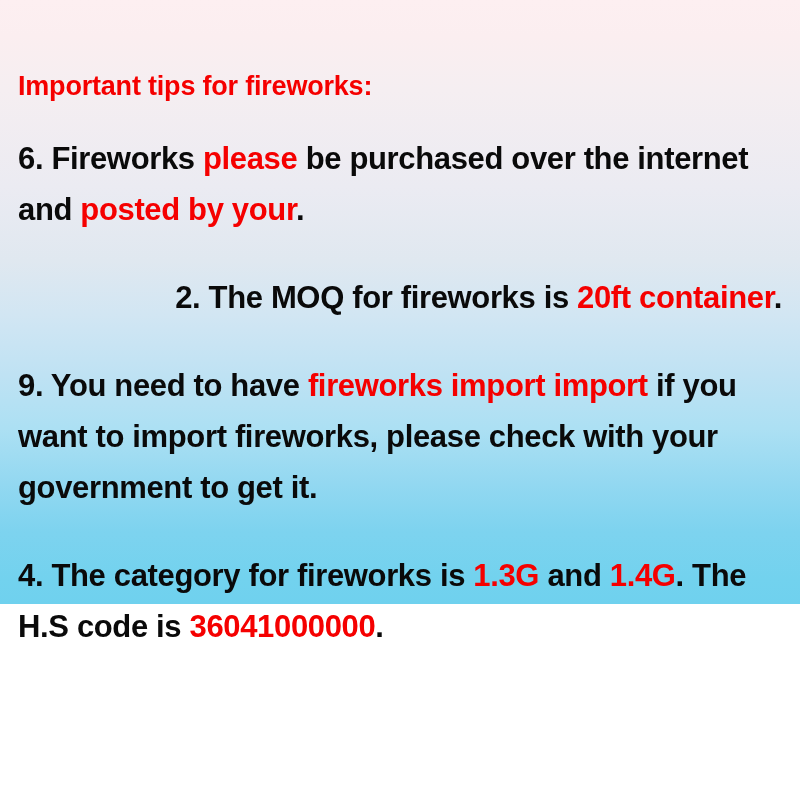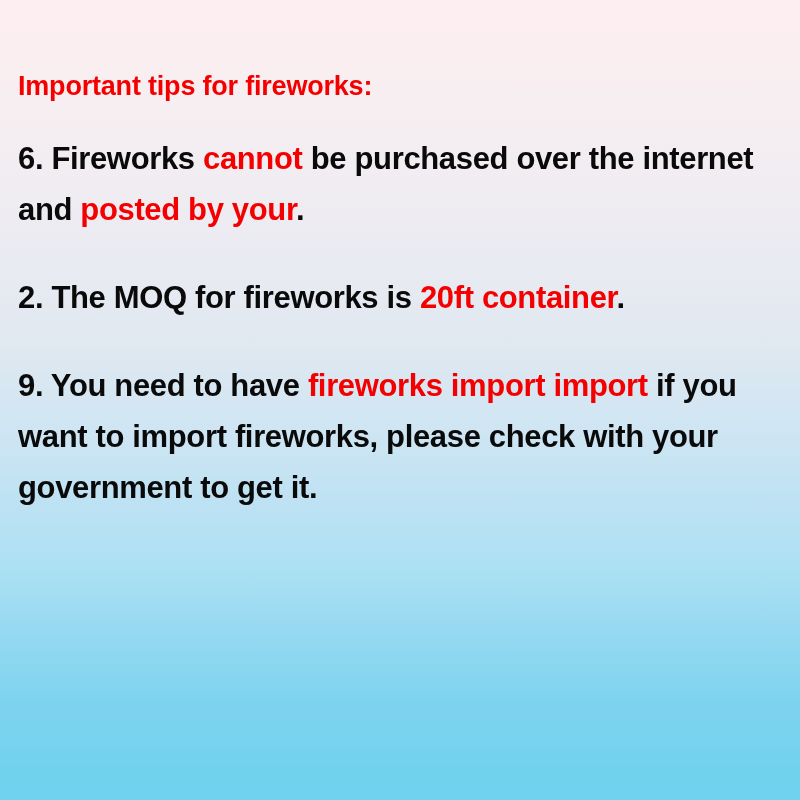--- a/index.html
+++ b/index.html
@@ -9,21 +9,21 @@
   }
   body {
     width: 800px;
     height: 800px;
     overflow: hidden;
     font-family: "Liberation Sans", sans-serif;
   }
   .poster {
     position: relative;
     width: 800px;
-    height: 800px;
+    height: 604px;
     box-sizing: border-box;
     background: linear-gradient(to bottom,
         #fdeff1 0%,
         #fbeef0 6%,
         #f5eef1 15%,
         #ebebf2 31%,
         #e0e8f0 43%,
         #d2e6f3 52%,
         #bfe2f3 62%,
         #ace0f3 71%,
@@ -51,42 +51,45 @@
   .para {
     color: #0a0a0a;
     font-weight: bold;
     font-size: 31px;
     line-height: 51px;
     letter-spacing: -0.35px;
     margin: 0;
     white-space: normal;
   }
   .p1 { padding-top: 32px; }
-  .p2 { padding-top: 37px; }
+  .p2 { padding-top: 37px; text-align: right; }
   .p3 { padding-top: 37px; }
   .p4 { padding-top: 37px; }
   .hl {
     color: #f50000;
   }
 </style>
 </head>
 <body>
 
 <div class="poster">
   <div class="content">
 
     <p class="heading">Important tips for fireworks:</p>
 
     <p class="para p1">
-      <span>6. Fireworks </span><span class="hl">cannot</span><span> be purchased over the internet and </span><span class="hl">posted by your</span><span>.</span>
+      <span>6. Fireworks </span><span class="hl">please</span><span> be purchased over the internet and </span><span class="hl">posted by your</span><span>.</span>
     </p>
 
     <p class="para p2">
       <span>2. The MOQ for fireworks is </span><span class="hl">20ft container</span><span>.</span>
     </p>
 
     <p class="para p3">
       <span>9. You need to have </span><span class="hl">fireworks import import</span><span> if you want to import fireworks, please check with your government to get it.</span>
     </p>
 
+    <p class="para p4">
+      <span>4. The category for fireworks is </span><span class="hl">1.3G</span><span> and </span><span class="hl">1.4G</span><span>. The H.S code is </span><span class="hl">36041000000</span><span>.</span>
+    </p>
 
   </div>
 </div>
 
 </body></html>

